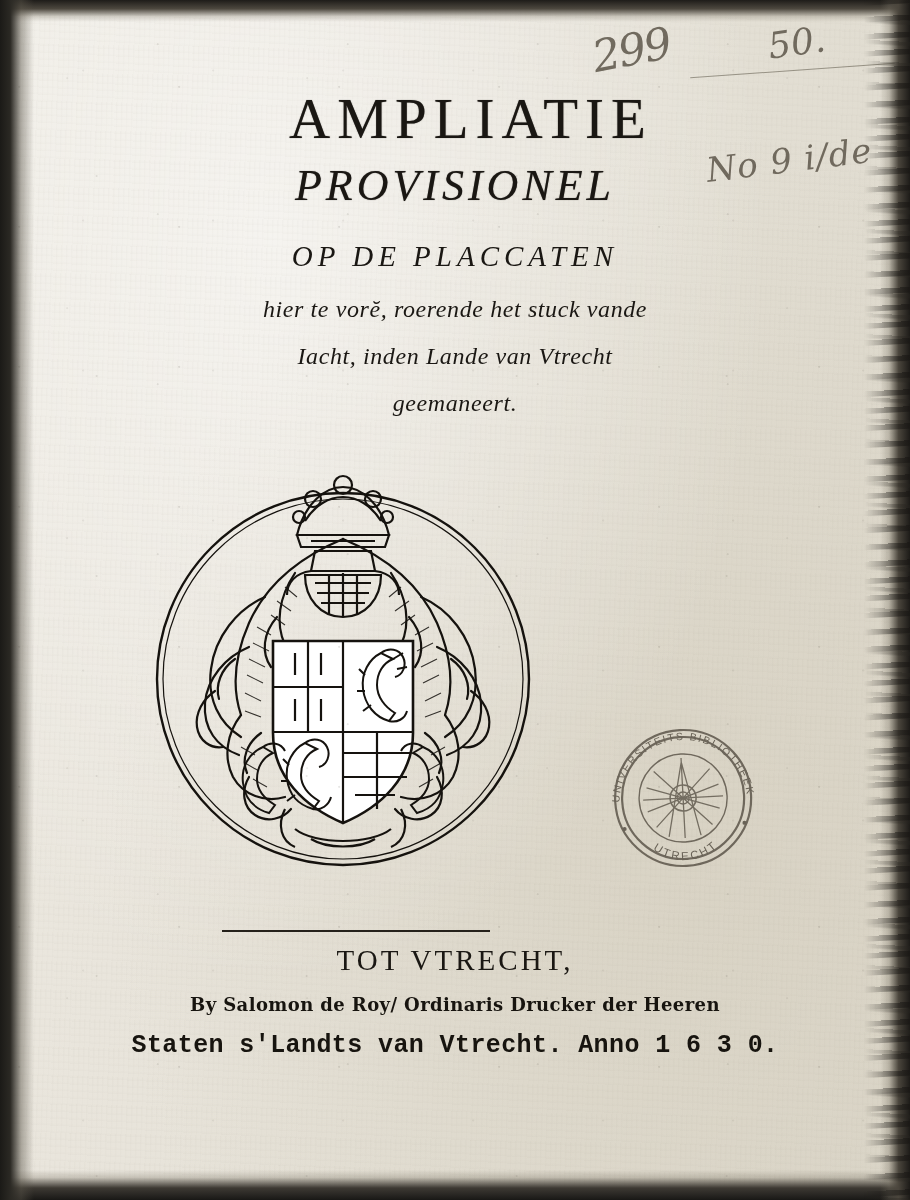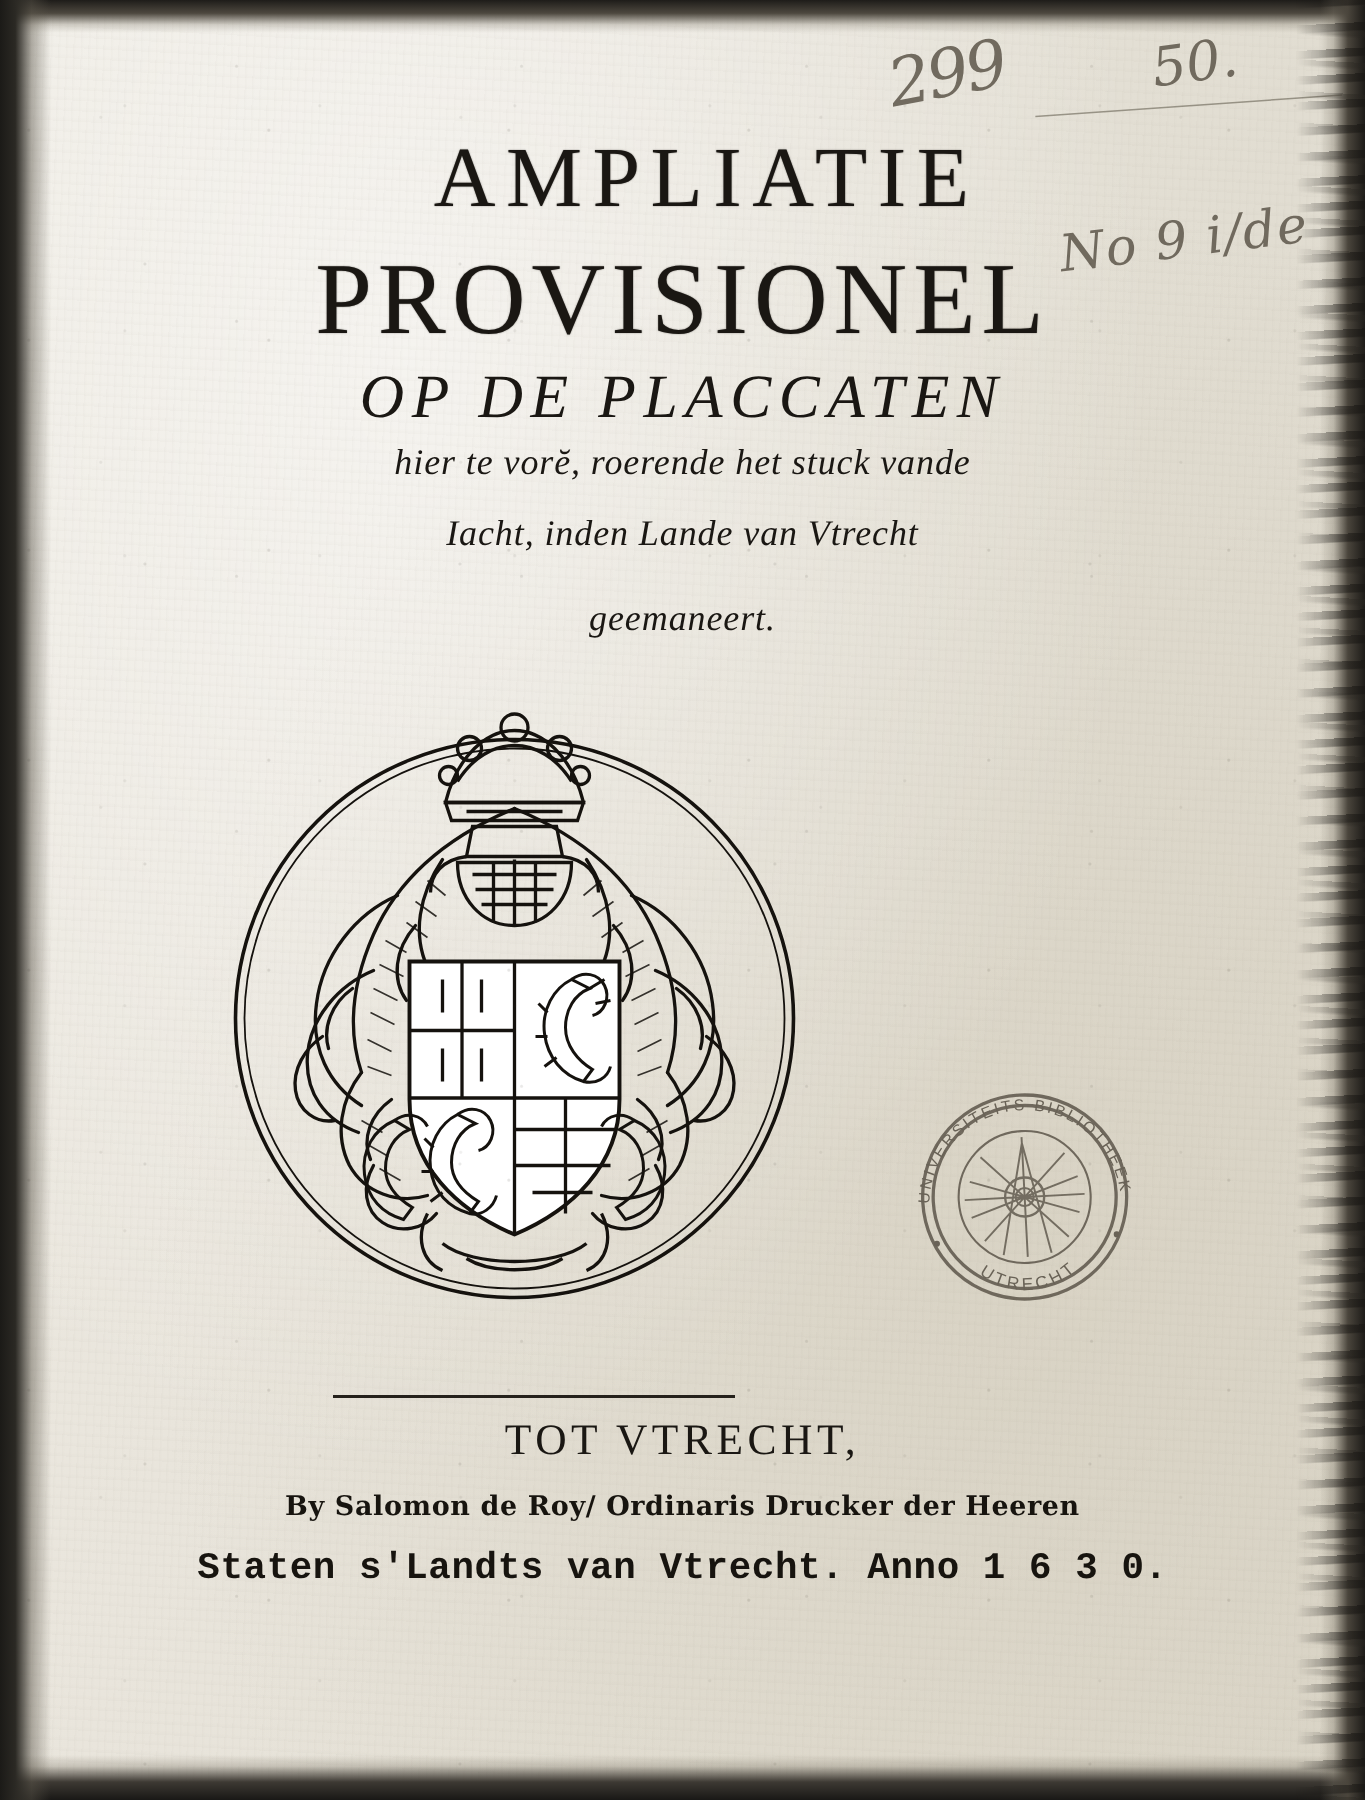--- a/index.html
+++ b/index.html
@@ -74,41 +74,42 @@
     top: 86px;
     font-size: 57px;
     letter-spacing: 7px;
     font-weight: 400;
     font-family: "Liberation Serif", serif;
     text-shadow: 0 0 1px rgba(26,23,19,.6);
     padding-left: 32px;
   }
   #title-second {
     top: 160px;
-    font-size: 68px;
+    font-size: 44px;
     letter-spacing: 4px;
     font-family: "Liberation Serif", serif;
     text-shadow: 0 0 1px rgba(26,23,19,.6);
+    font-style: italic;
   }
   #title-third {
     top: 240px;
-    font-size: 41px;
+    font-size: 29px;
     letter-spacing: 5px;
     font-style: italic;
     font-family: "Liberation Serif", serif;
   }
   .sub-line {
     font-style: italic;
     font-size: 24px;
     letter-spacing: .6px;
     font-family: "Liberation Serif", serif;
   }
   #sub-1 { top: 296px; }
   #sub-2 { top: 343px; }
-  #sub-3 { top: 400px; }
+  #sub-3 { top: 390px; }
 
   
   .handwriting {
     position: absolute;
     font-family: "DejaVu Serif", serif;
     font-style: italic;
     color: #5d564a;
     opacity: .85;
   }
   #annot-number {

